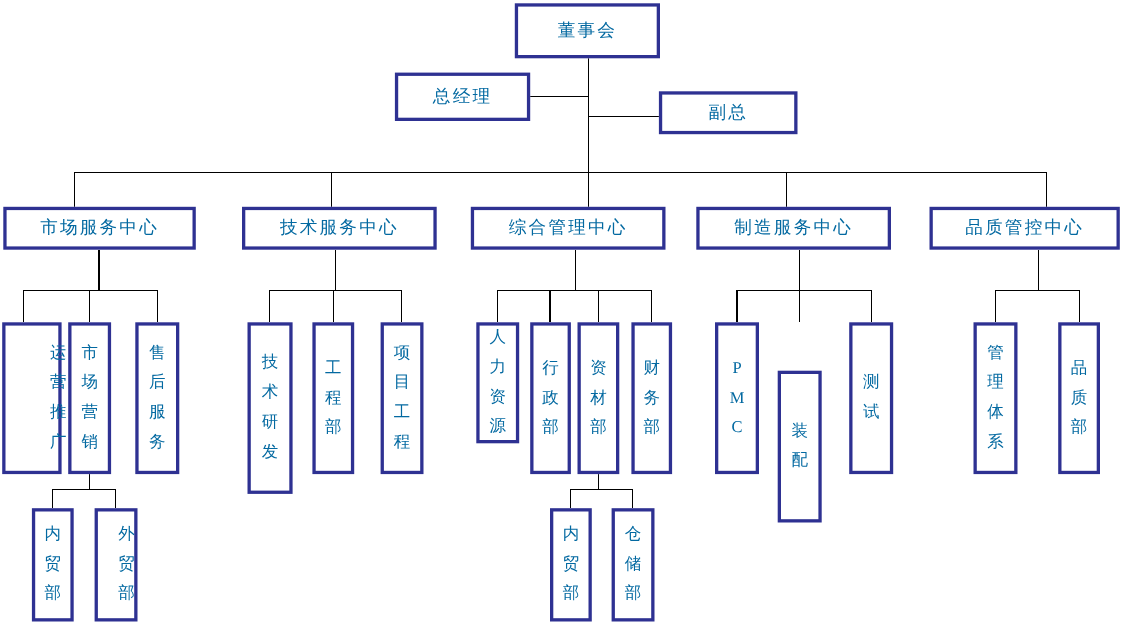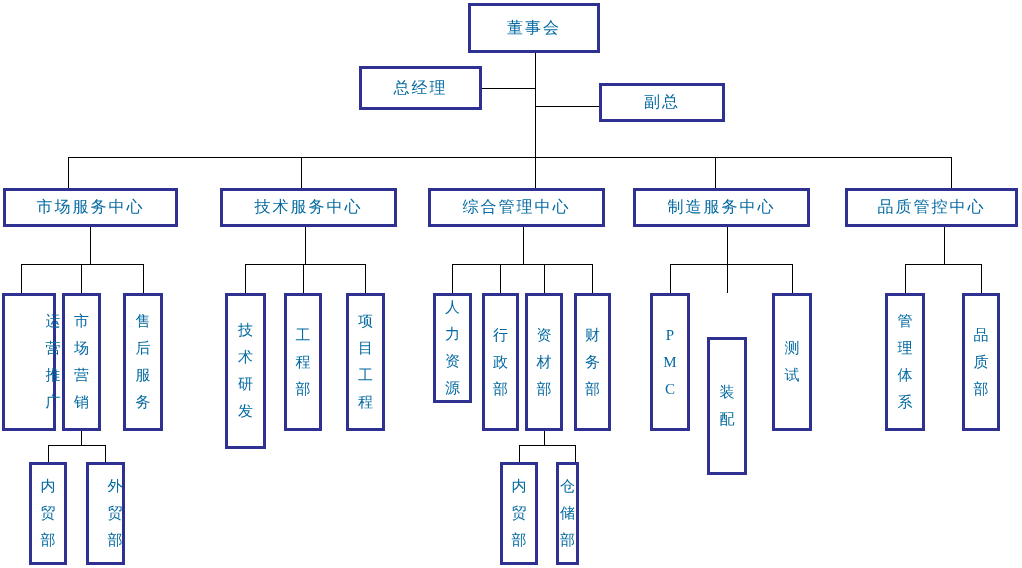--- a/index.html
+++ b/index.html
@@ -150,17 +150,17 @@
   <div class="box" style="left:29px;top:462px;width:38px;height:103px;">
     <span class="vlabel">内贸部</span>
   </div>
   <div class="box" style="left:86px;top:462px;width:39px;height:103px;padding-left:19px;">
     <span class="vlabel">外贸部</span>
   </div>
 
   <div class="box" style="left:500px;top:462px;width:38px;height:103px;">
     <span class="vlabel">内贸部</span>
   </div>
-  <div class="box" style="left:556px;top:462px;width:23px;height:103px;">
+  <div class="box" style="left:556px;top:462px;width:39px;height:103px;">
     <span class="vlabel">仓储部</span>
   </div>
 
 </div>
 
 </body></html>

